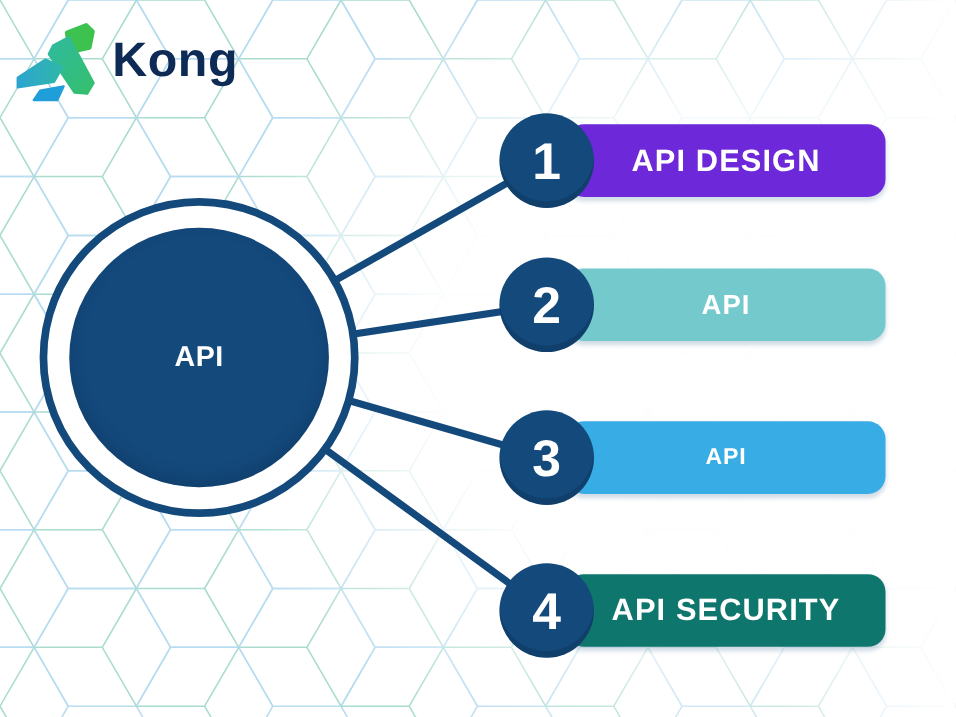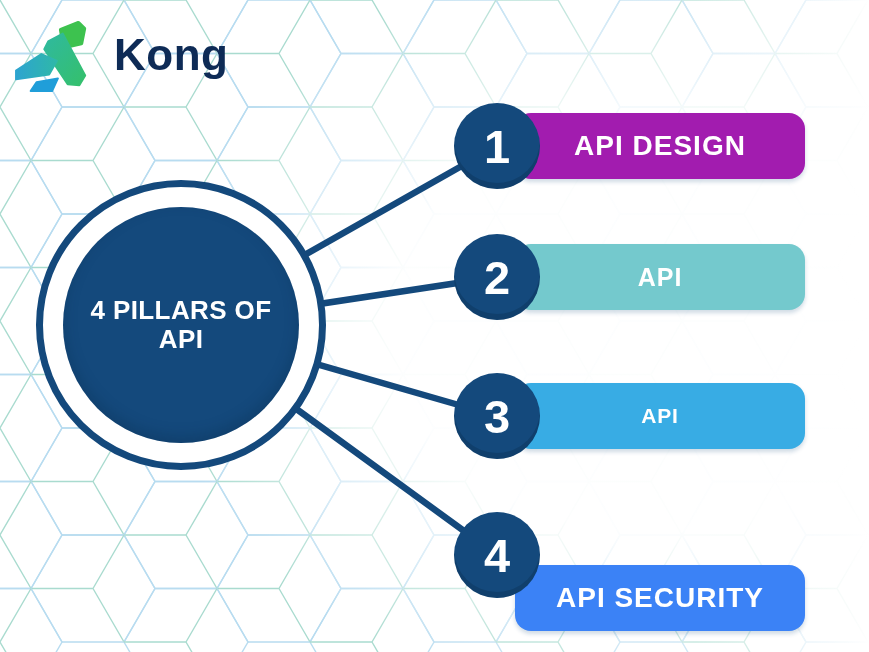--- a/index.html
+++ b/index.html
@@ -18,21 +18,21 @@
       linear-gradient(to left, #ffffff 0%, rgba(255,255,255,0) 20%);
   }
   #connector-layer{z-index:2;}
   .connector{fill:none;stroke-width:6.5;stroke-linecap:round;}
 
   
   .brand{position:absolute;left:12px;top:18px;display:flex;align-items:center;z-index:5;}
   .brand svg{width:86px;height:76px;display:block;}
   .brand-name{
     font-size:44px;font-weight:bold;letter-spacing:0.5px;
-    margin-left:16px;margin-top:-2px;
+    margin-left:4px;margin-top:-2px;
   }
 
   
   .outer-ring{
     position:absolute;left:36px;top:180px;width:290px;height:290px;
     border-radius:50%;border:7px solid #14497c;background:#ffffff;
     box-sizing:border-box;z-index:3;
   }
   .inner-disc{
     position:absolute;left:63px;top:207px;width:236px;height:236px;
@@ -184,43 +184,42 @@
     <path d="M50,12 L68,5 L74,11 L71,26 L53,30 Z" fill="#3dc24f" stroke="#3dc24f" stroke-width="4" stroke-linejoin="round"></path>
     <path d="M37,24 L52,16 L75,59 L69,69 L57,68 L33,32 Z" fill="url(#barGrad)" stroke="url(#barGrad)" stroke-width="2" stroke-linejoin="round"></path>
     <path d="M4,54 L30,37 L46,44 L38,58 L4,63 Z" fill="url(#faceGrad)" stroke="url(#faceGrad)" stroke-width="2" stroke-linejoin="round"></path>
     <path d="M25,66 L47,62 L41,75 L19,75 Z" fill="#209ed9" stroke="#209ed9" stroke-width="2" stroke-linejoin="round"></path>
   </svg>
   <div class="brand-name" style="color: rgb(14, 43, 86);">Kong</div>
 </div>
 
 <div class="outer-ring" style="border-color: rgb(20, 73, 124);"></div>
 <div class="inner-disc" style="background: rgb(20, 73, 124);">
-  <div class="center-title">4 PILLARS OF</div>
   <div class="center-title">API</div>
 </div>
 
-<div class="pill" id="pill-1" style="background: #a21caf;">
+<div class="pill" id="pill-1" style="background: #6d28d9;">
   <div class="pill-label size-lg">API DESIGN</div>
 </div>
 <div class="num-circle" id="num-1" style="background: rgb(20, 73, 124);">
   <span>1</span>
 </div>
 
 <div class="pill" id="pill-2" style="background: rgb(116, 201, 205);">
   <div class="pill-label size-md">API</div>
 </div>
 <div class="num-circle" id="num-2" style="background: rgb(20, 73, 124);">
   <span>2</span>
 </div>
 
 <div class="pill" id="pill-3" style="background: rgb(56, 172, 228);">
   <div class="pill-label size-sm">API</div>
 </div>
 <div class="num-circle" id="num-3" style="background: rgb(20, 73, 124);">
   <span>3</span>
 </div>
 
-<div class="pill" id="pill-4" style="background: #3b82f6; margin-top: 43px;">
+<div class="pill" id="pill-4" style="background: #0f766e;">
   <div class="pill-label size-lg">API SECURITY</div>
 </div>
 <div class="num-circle" id="num-4" style="background: rgb(20, 73, 124);">
   <span>4</span>
 </div>
 
 </body></html>

